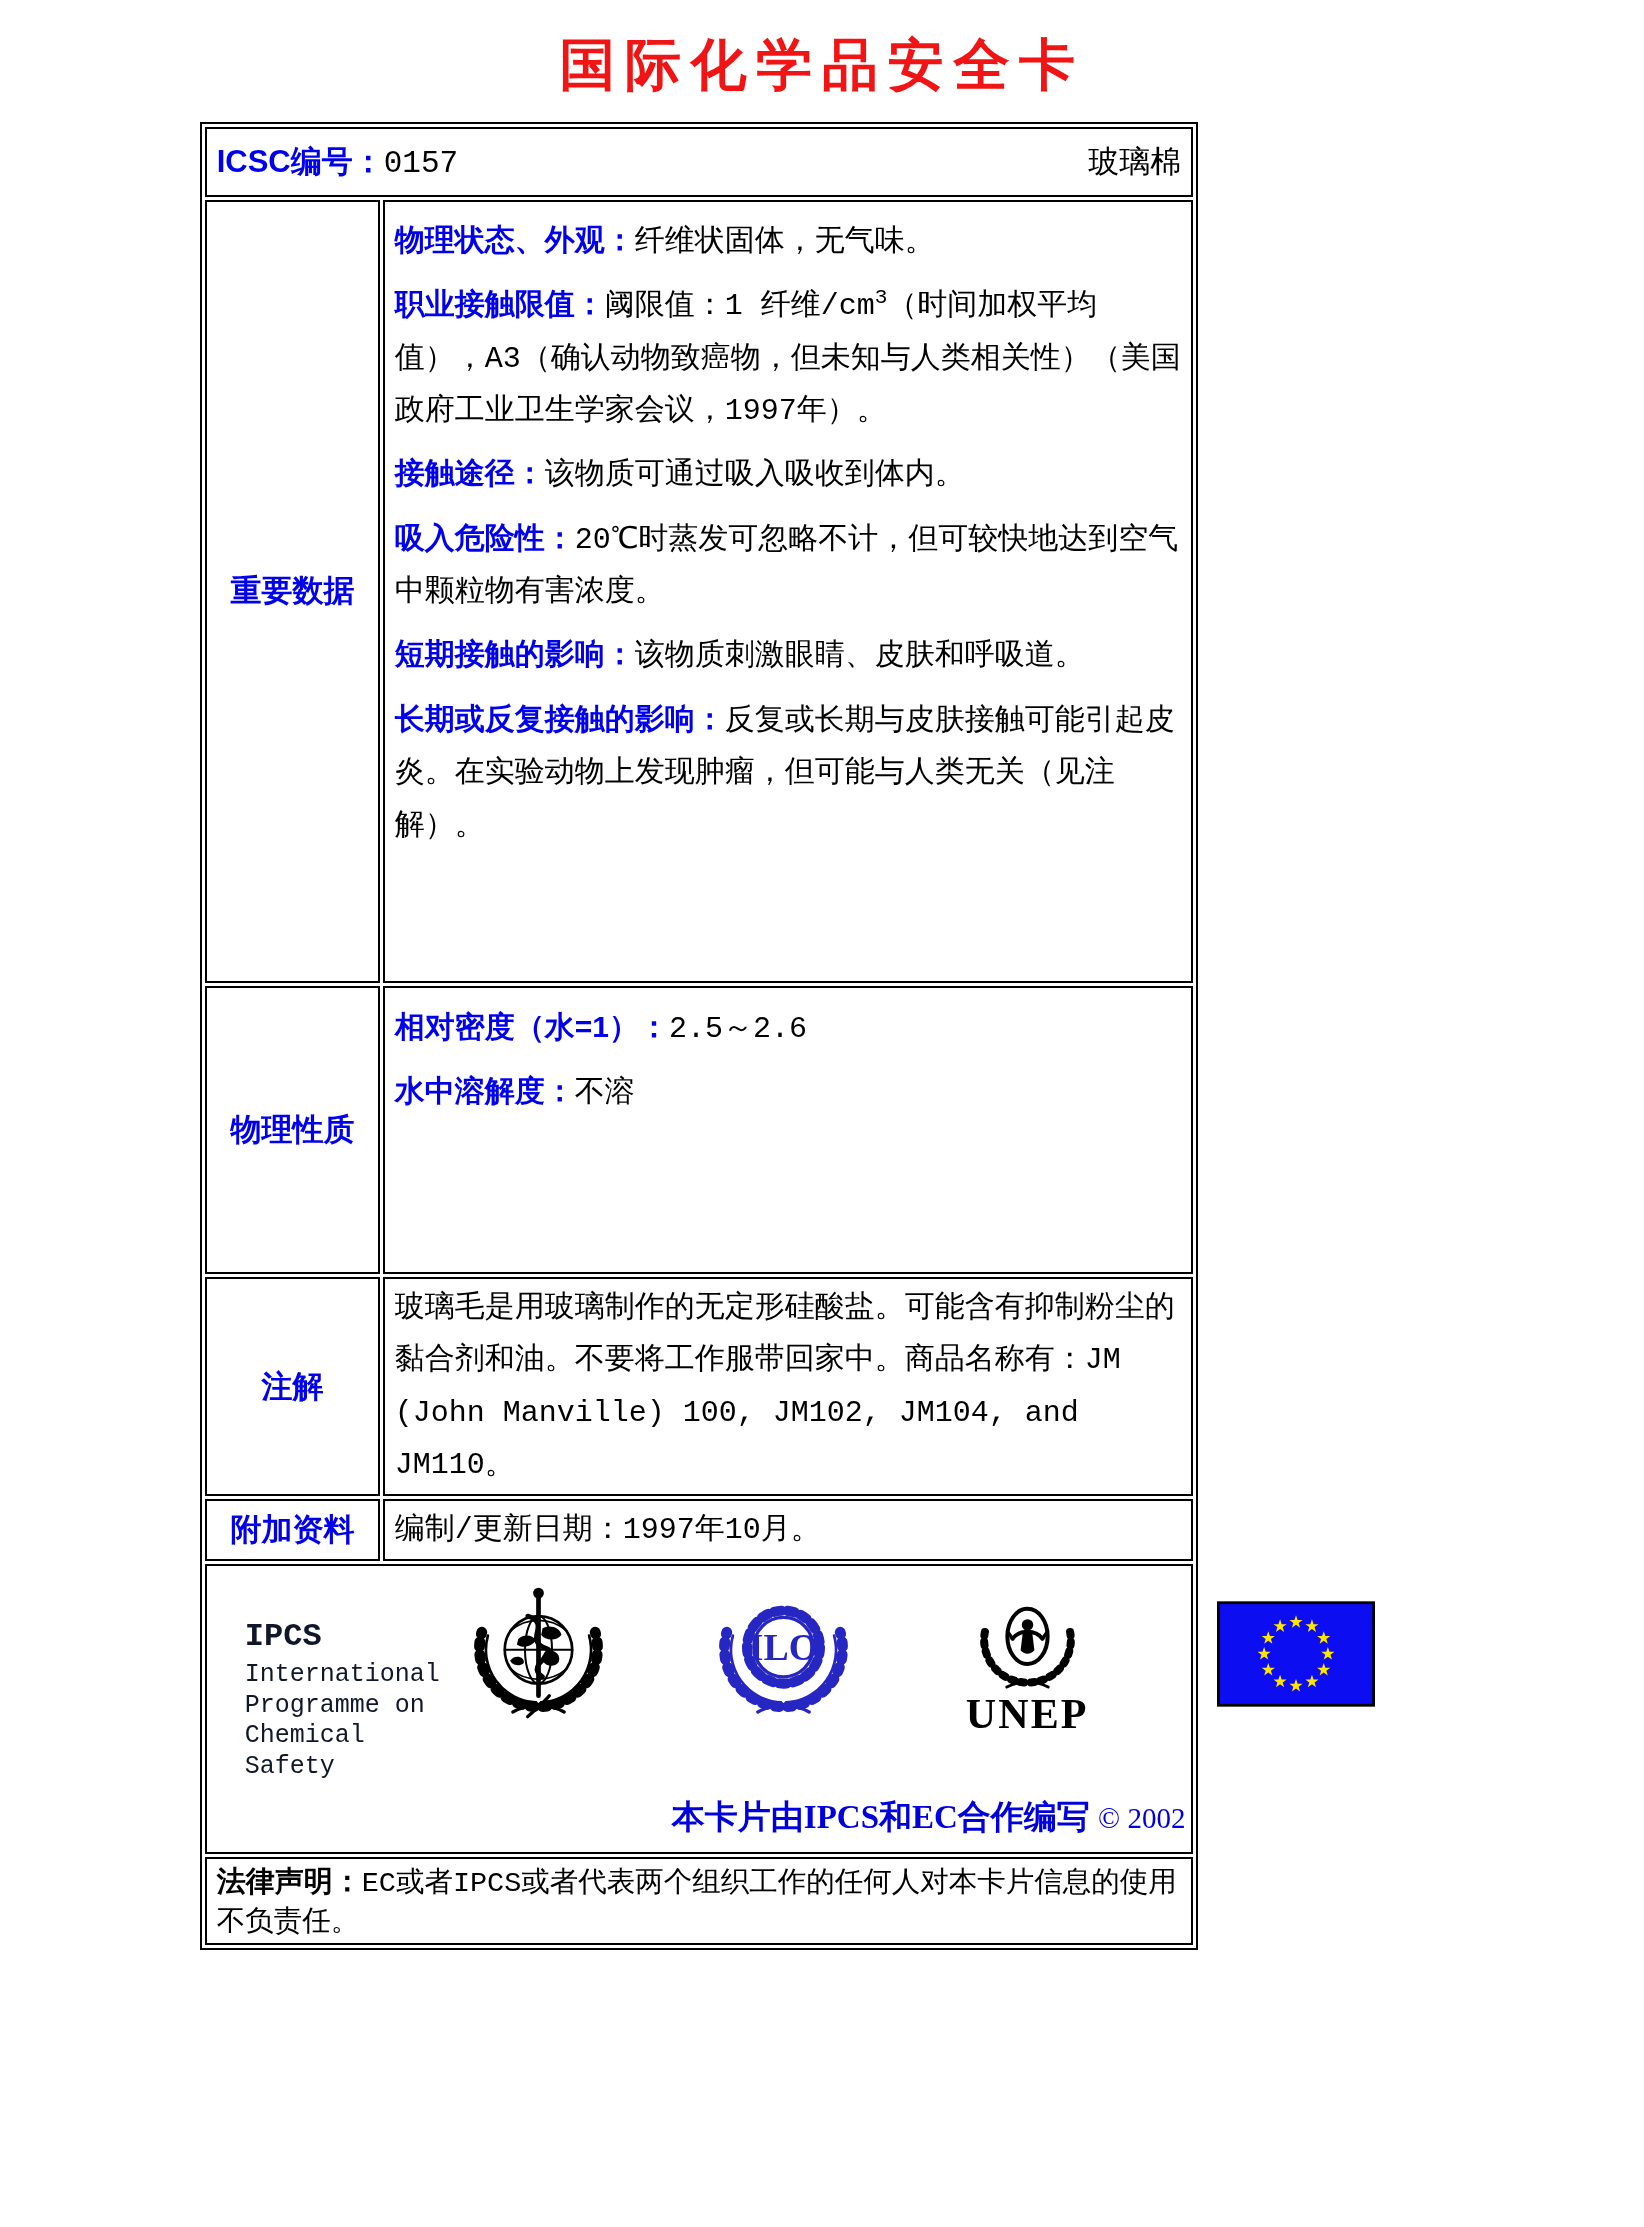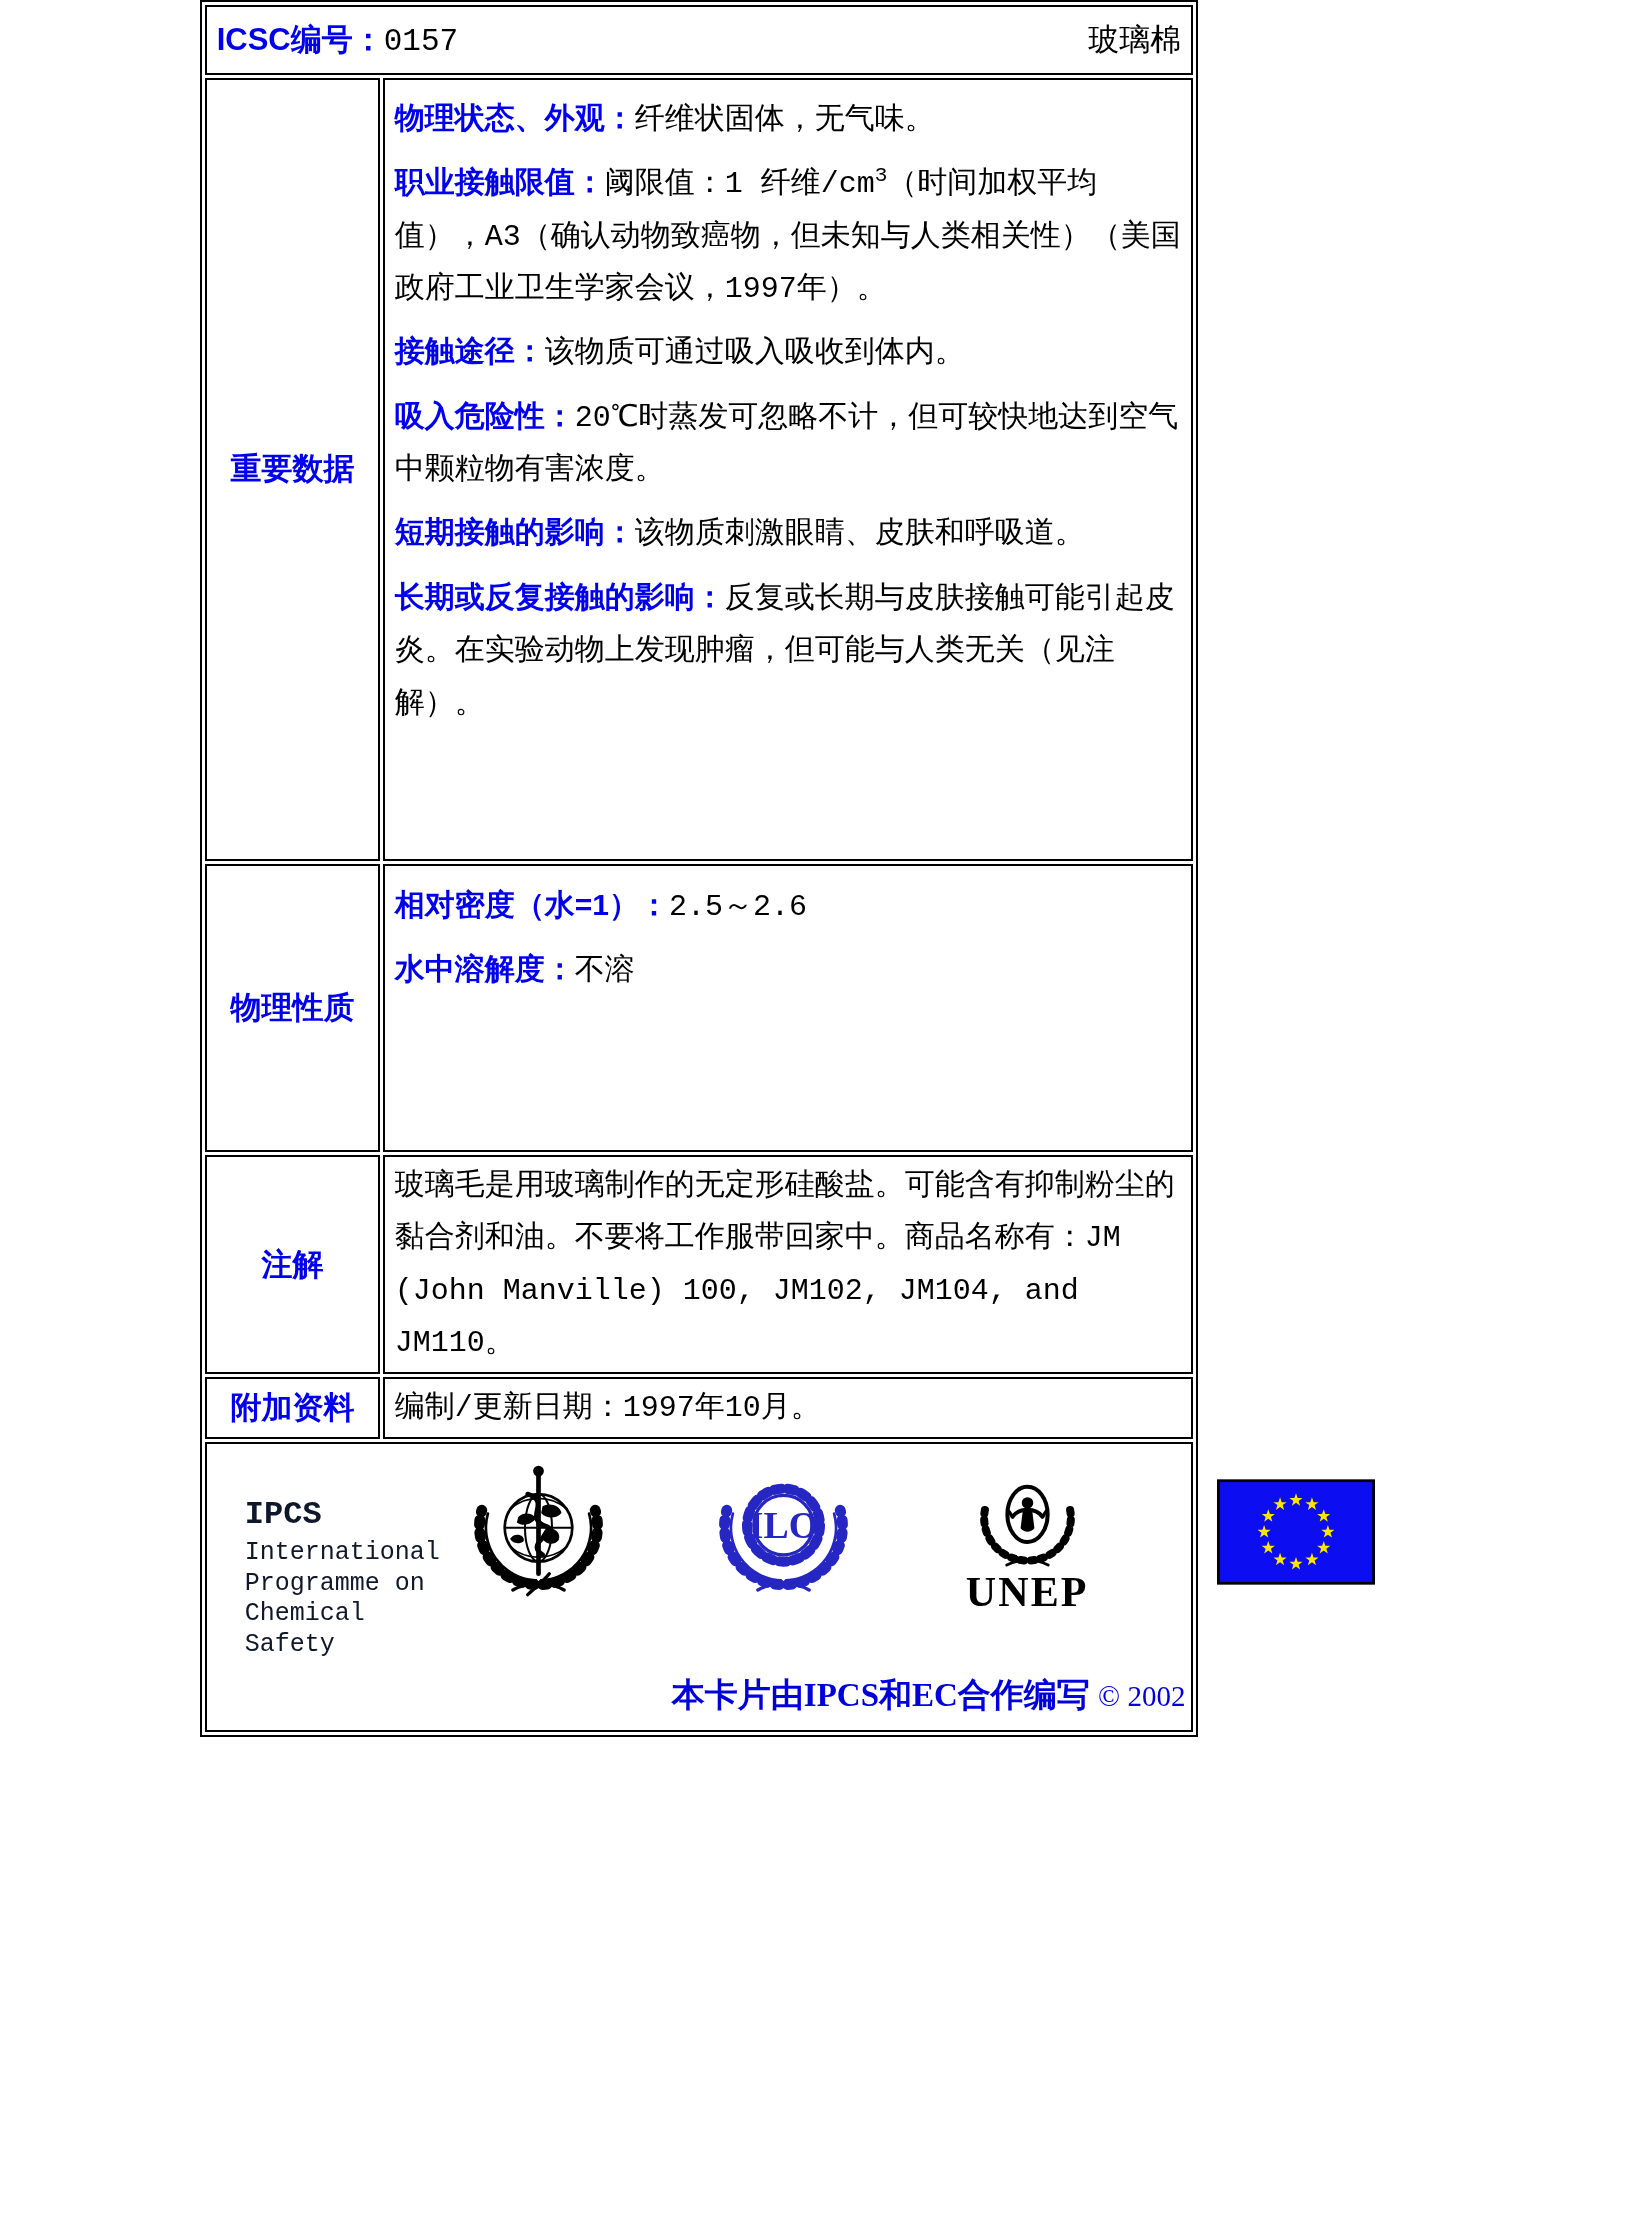--- a/index.html
+++ b/index.html
@@ -57,20 +57,21 @@
   
   td.legal-cell{vertical-align:middle;height:69px;}
   .legal-line{font-size:28.5px;font-family:"Liberation Mono","DejaVu Sans Mono",monospace;}
   .legal-label{font-family:"Liberation Sans",sans-serif;font-weight:bold;font-size:29px;color:#000;}
 </style>
 </head>
 <body>
 
 <div class="page">
 
+  <h1 class="title">国际化学品安全卡</h1>
 
   <table class="card">
     <colgroup>
         <col style="width:175px">
         <col>
       </colgroup>
 
     <tbody>
         <tr>
       <td colspan="2" class="hdr-cell">
@@ -220,17 +221,24 @@
           </svg>
         </div>
 
         <div class="coop-caption">
           <span>本卡片由IPCS和EC合作编写</span>
           <span class="year">© 2002</span>
         </div>
       </td>
     </tr>
 
+    <tr>
+      <td colspan="2" class="legal-cell">
+        <div class="legal-line">
+          <span class="legal-label">法律声明：</span><span>EC或者IPCS或者代表两个组织工作的任何人对本卡片信息的使用不负责任。</span>
+        </div>
+      </td>
+    </tr>
 
   </tbody>
     </table>
 </div>
 
 
 </body></html>

